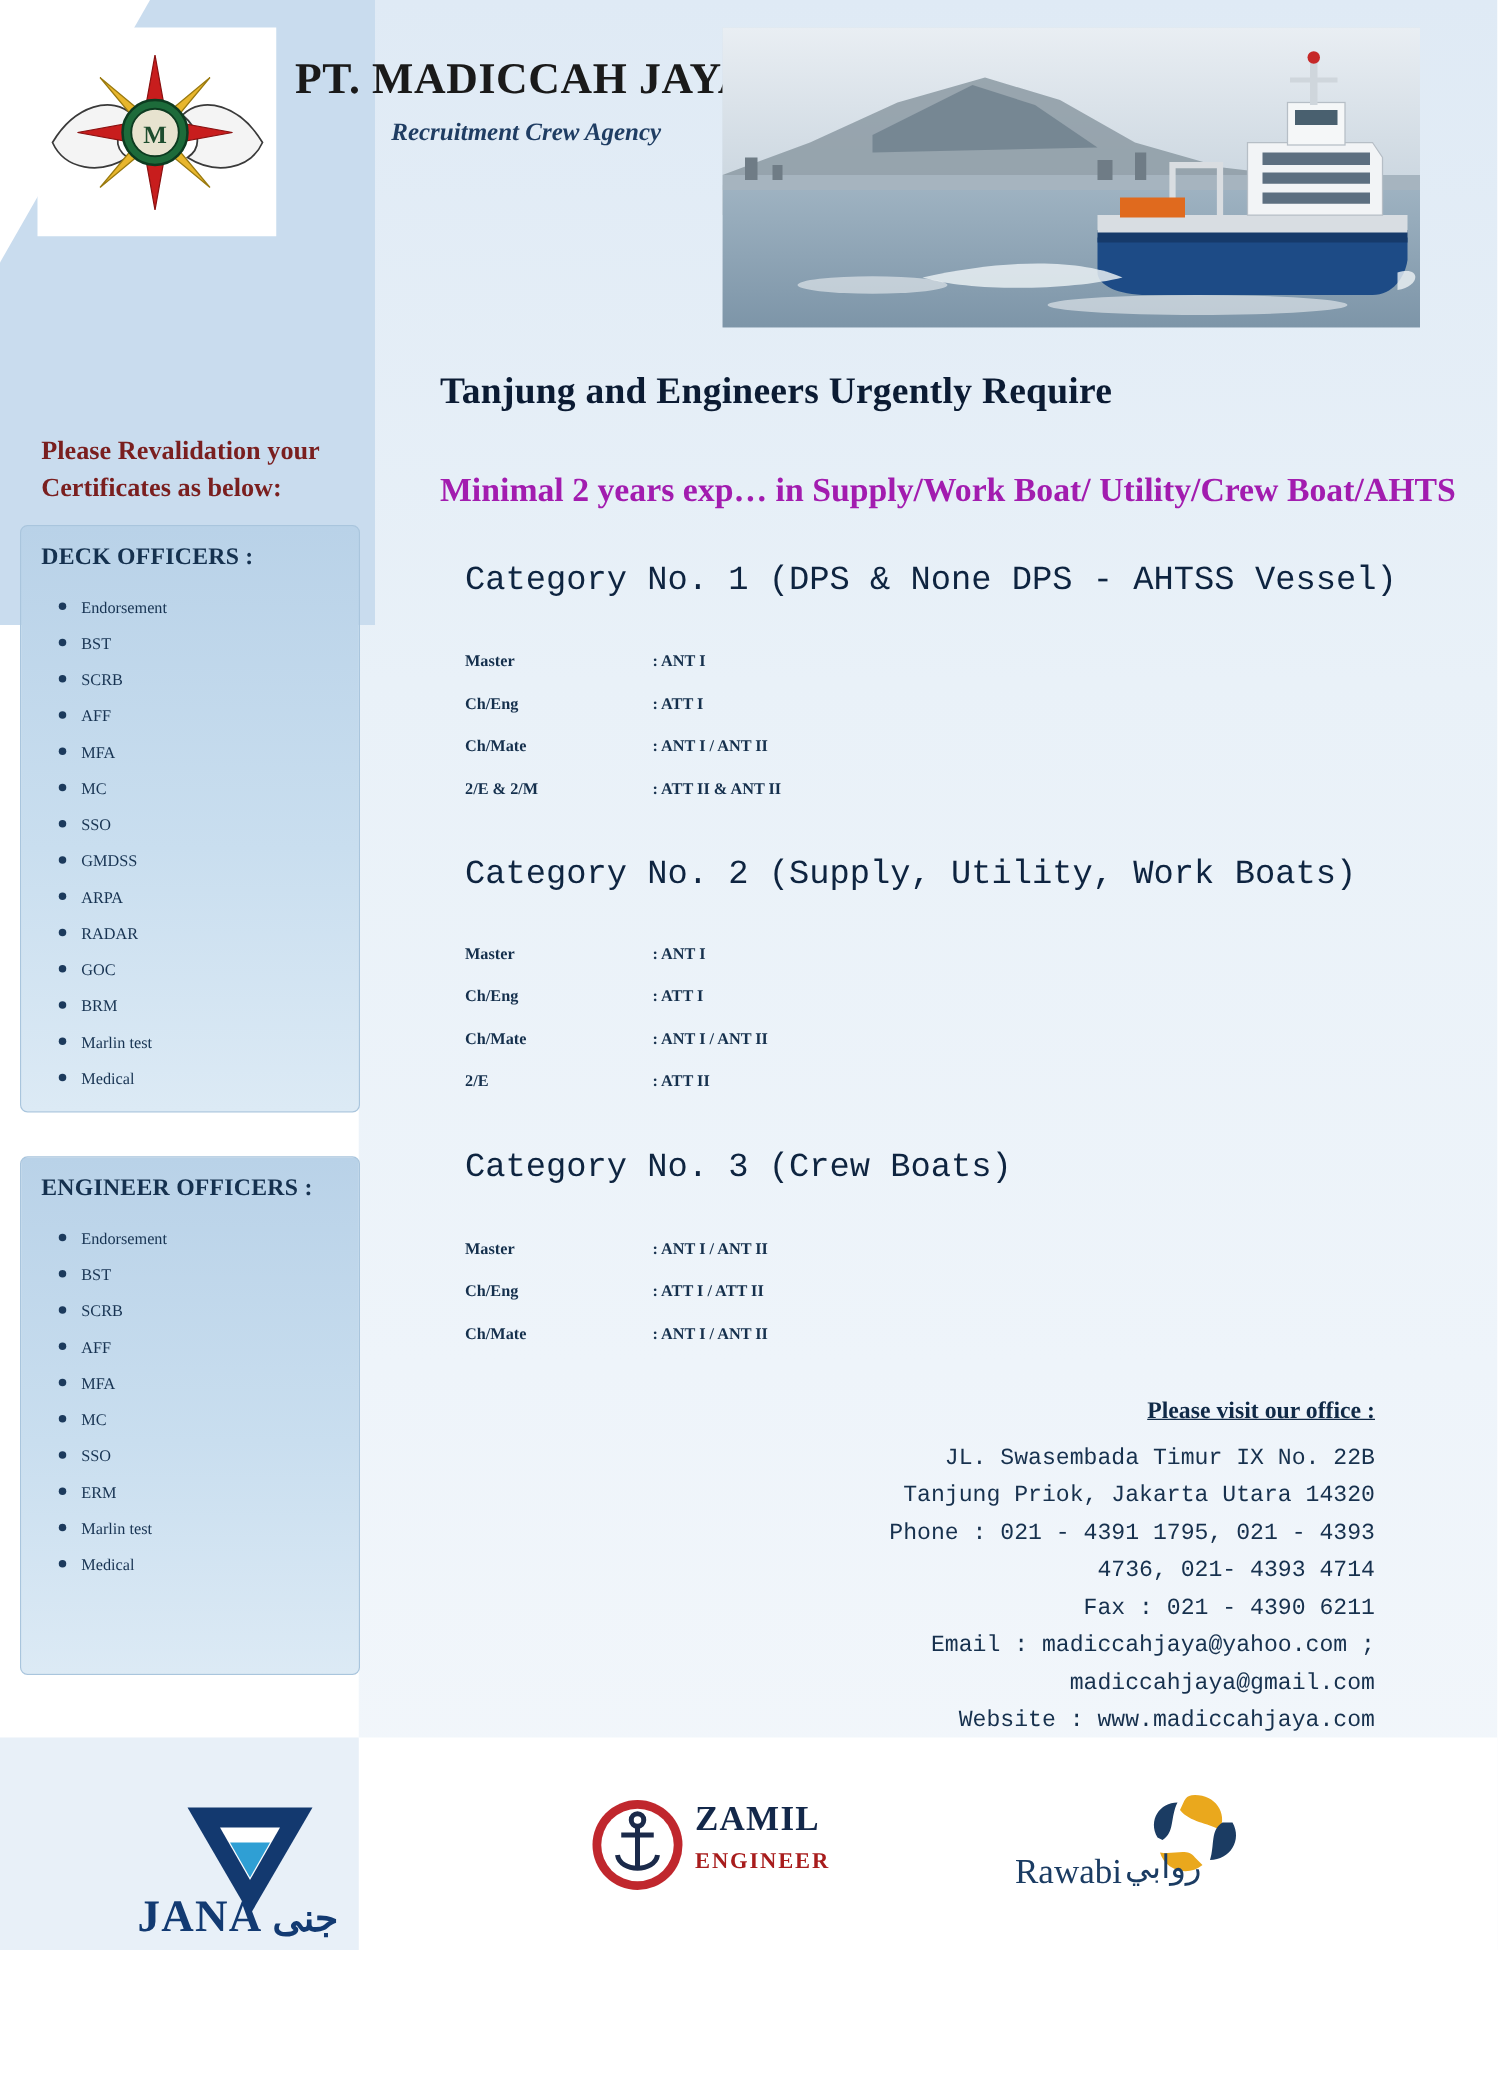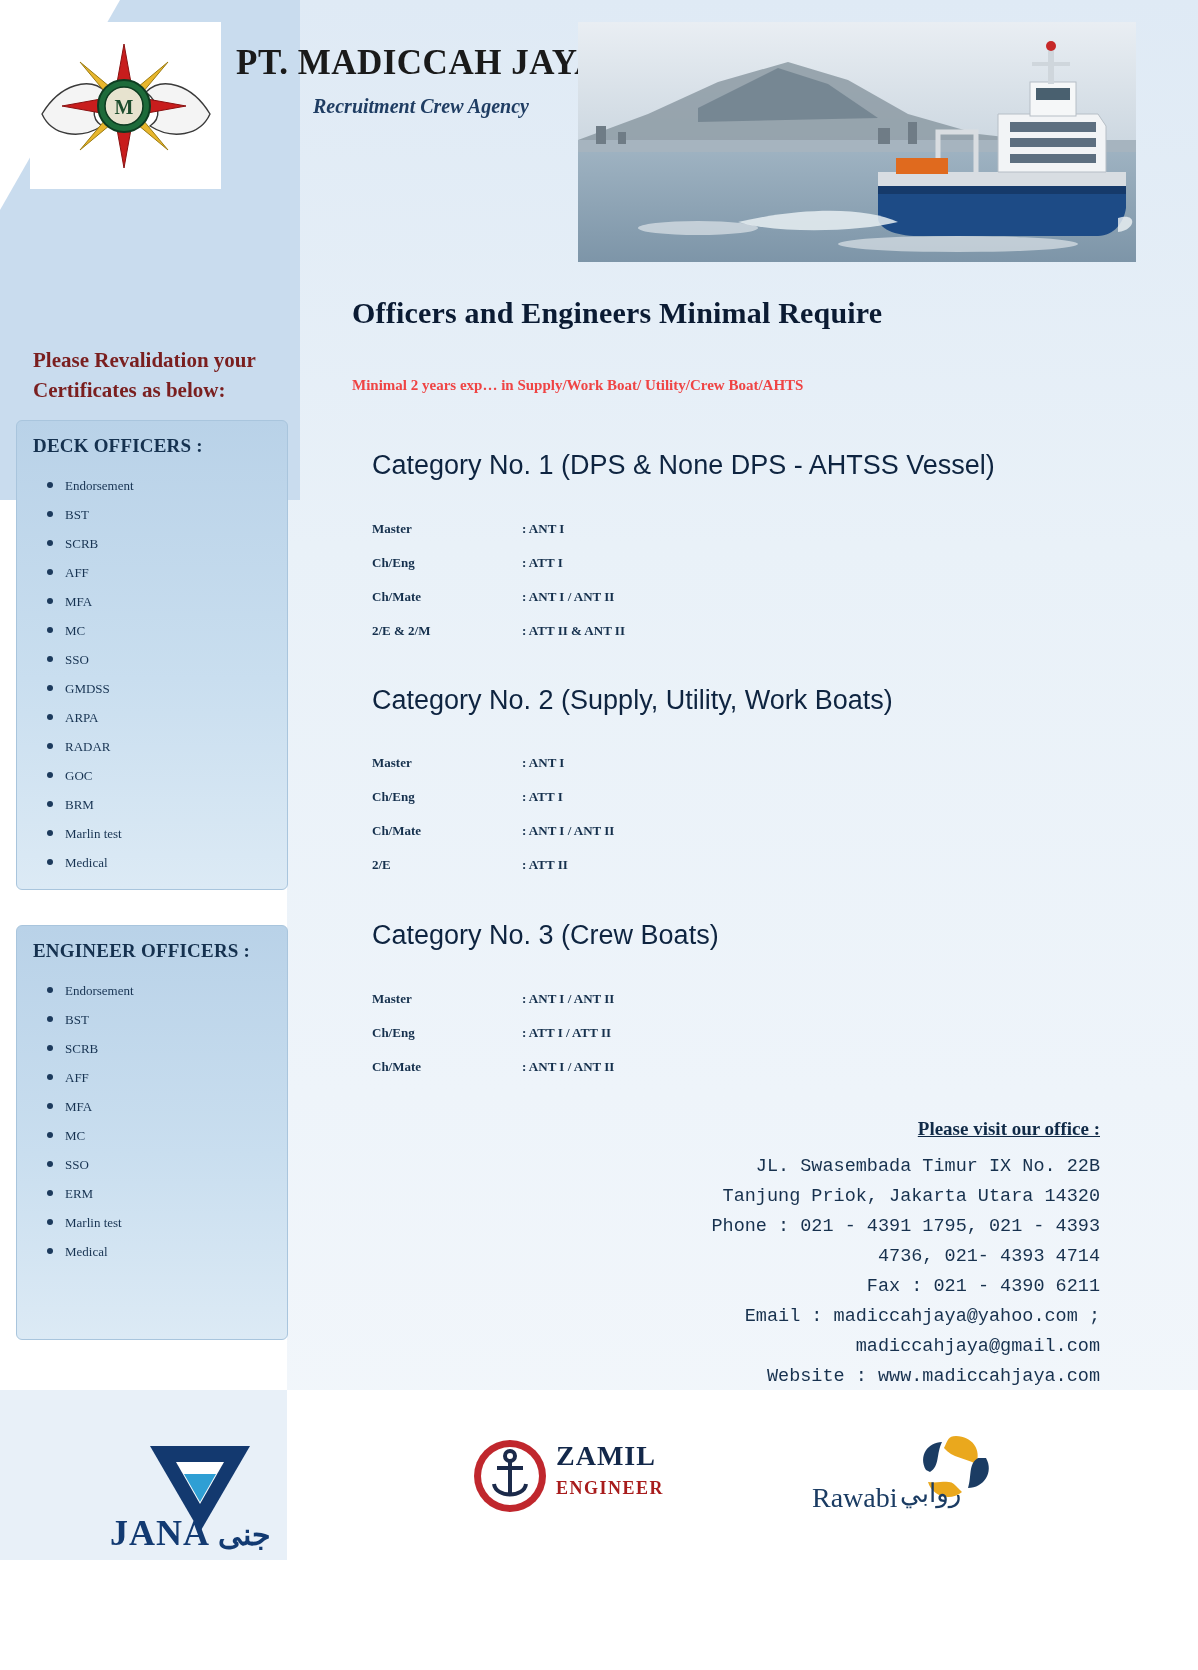--- a/index.html
+++ b/index.html
@@ -106,26 +106,26 @@
   }
 
   
   .main-title {
     position: absolute; left: 352px; top: 296px;
     font-size: 30px; font-weight: bold; color: #0b1b33;
     letter-spacing: .2px;
   }
   .sub-line {
     position: absolute; left: 352px; top: 377px;
-    font-size: 15px; font-weight: bold; color: #ef4444;
+    font-size: 27px; font-weight: bold; color: #a21caf;
   }
   .cat {
     position: absolute; left: 372px;
     font-size: 27px; color: #0e2440; font-weight: normal;
-    font-family: Liberation Sans, sans-serif;
+    font-family: Liberation Mono, monospace;
   }
   #cat1 { top: 450px; }
   #cat2 { top: 685px; }
   #cat3 { top: 920px; }
   .rows {
     position: absolute; left: 372px;
     font-size: 13px; color: #15304d; font-weight: bold;
   }
   #rows1 { top: 512px; }
   #rows2 { top: 746px; }
@@ -304,21 +304,21 @@
       <li>AFF</li>
       <li>MFA</li>
       <li>MC</li>
       <li>SSO</li>
       <li>ERM</li>
       <li>Marlin test</li>
       <li>Medical</li>
     </ul>
   </div>
 
-  <div class="main-title">Officers and Engineers Minimal Require</div>
+  <div class="main-title">Tanjung and Engineers Urgently Require</div>
   <div class="sub-line">Minimal 2 years exp… in Supply/Work Boat/ Utility/Crew Boat/AHTS</div>
 
   <div class="cat" id="cat1">Category No. 1 (DPS &amp; None DPS - AHTSS Vessel)</div>
   <div class="rows" id="rows1">
     <div class="row">
       <span class="lbl">Master</span>
       <span class="val">: ANT I</span>
     </div>
     <div class="row">
       <span class="lbl">Ch/Eng</span>

